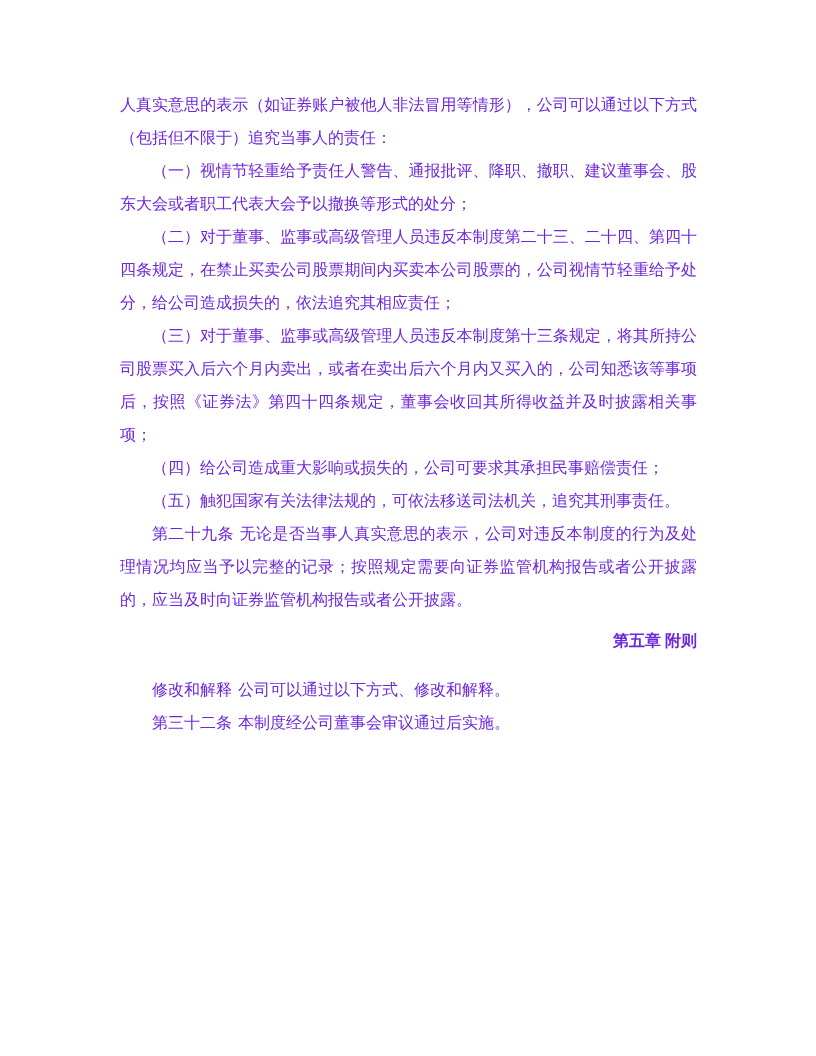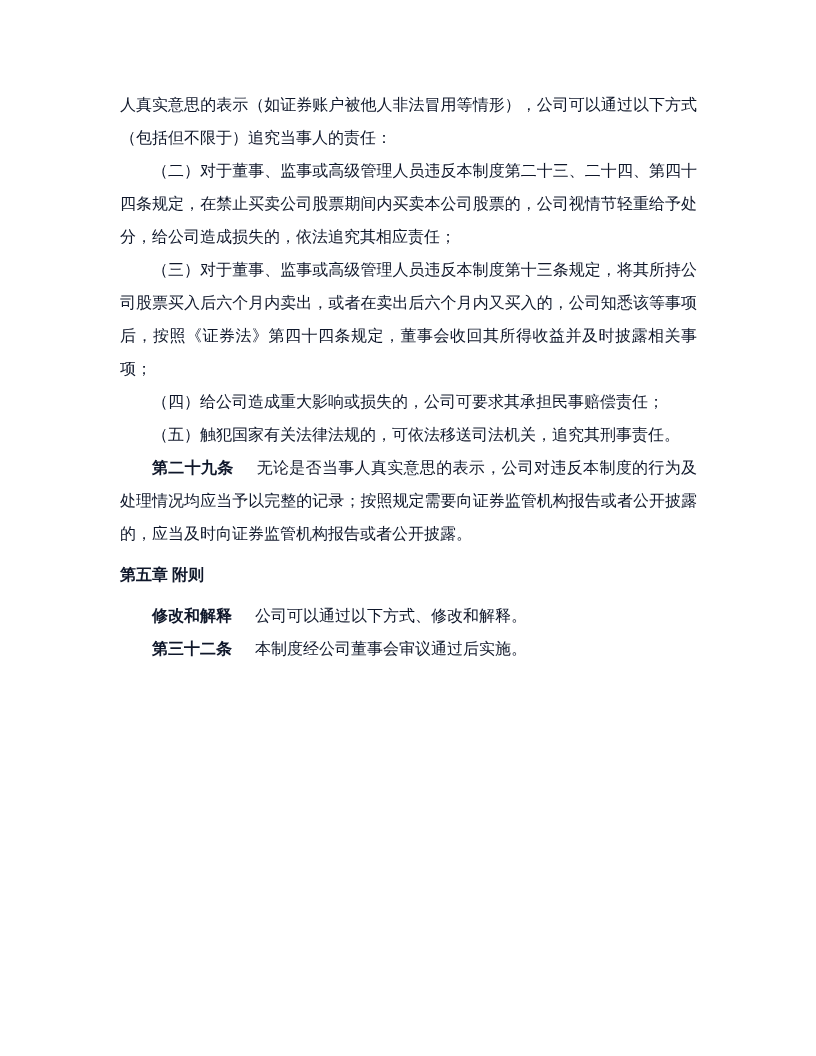--- a/index.html
+++ b/index.html
@@ -6,55 +6,56 @@
     margin: 0;
     padding: 0;
     background: #ffffff;
   }
   .page {
     position: relative;
     width: 816px;
     height: 1056px;
     box-sizing: border-box;
     background: #ffffff;
-    color: #0f172a;
+    color: #6d28d9;
     font-family: "Liberation Serif", "DejaVu Serif", serif;
     font-size: 16px;
     line-height: 33px;
     padding: 88px 119px 0 120px;
     overflow: hidden;
   }
   .para {
     margin: 0;
     text-align: justify;
     text-indent: 32px;
     word-break: break-all;
   }
   .para.no-indent {
     text-indent: 0;
   }
   .art-num {
-    font-weight: bold;
-    margin-right: 23px;
+    font-weight: normal;
+    margin-right: 6px;
   }
   .chapter-heading {
-    margin: 8px 0 8px 0;
+    margin: 8px 0 16px 0;
     font-size: 16px;
     line-height: 33px;
     font-weight: bold;
-    text-align: left;
+    text-align: right;
   }
 </style>
 </head>
 <body>
 
 <div class="page">
 
   <p class="para no-indent">人真实意思的表示（如证券账户被他人非法冒用等情形），公司可以通过以下方式（包括但不限于）追究当事人的责任：</p>
 
+  <p class="para">（一）视情节轻重给予责任人警告、通报批评、降职、撤职、建议董事会、股东大会或者职工代表大会予以撤换等形式的处分；</p>
 
   <p class="para">（二）对于董事、监事或高级管理人员违反本制度第二十三、二十四、第四十四条规定，在禁止买卖公司股票期间内买卖本公司股票的，公司视情节轻重给予处分，给公司造成损失的，依法追究其相应责任；</p>
 
   <p class="para">（三）对于董事、监事或高级管理人员违反本制度第十三条规定，将其所持公司股票买入后六个月内卖出，或者在卖出后六个月内又买入的，公司知悉该等事项后，按照《证券法》第四十四条规定，董事会收回其所得收益并及时披露相关事项；</p>
 
   <p class="para">（四）给公司造成重大影响或损失的，公司可要求其承担民事赔偿责任；</p>
 
   <p class="para">（五）触犯国家有关法律法规的，可依法移送司法机关，追究其刑事责任。</p>
 
   <p class="para">

